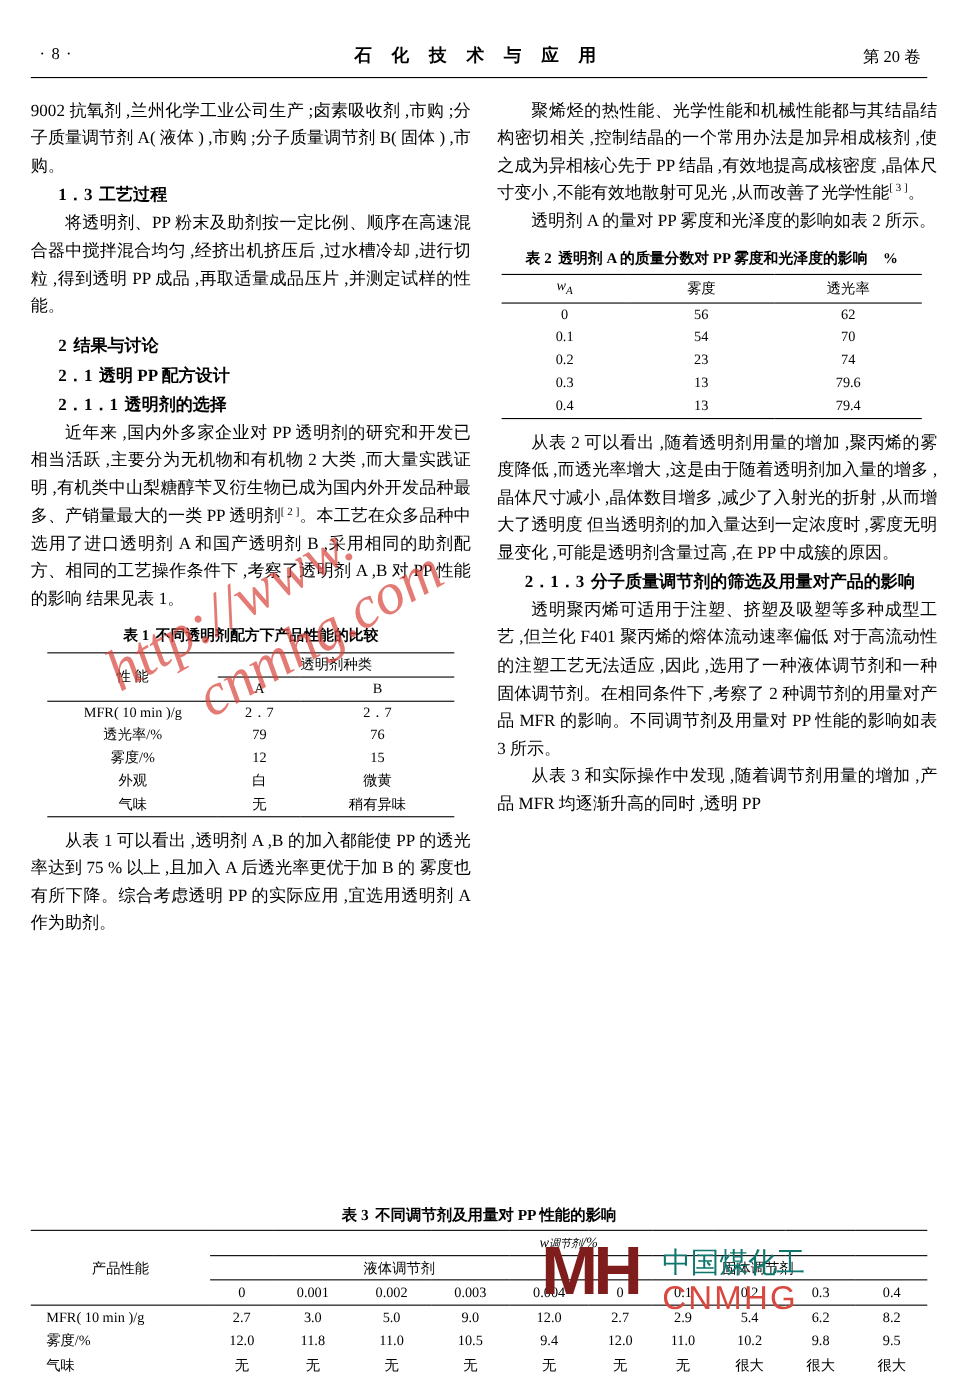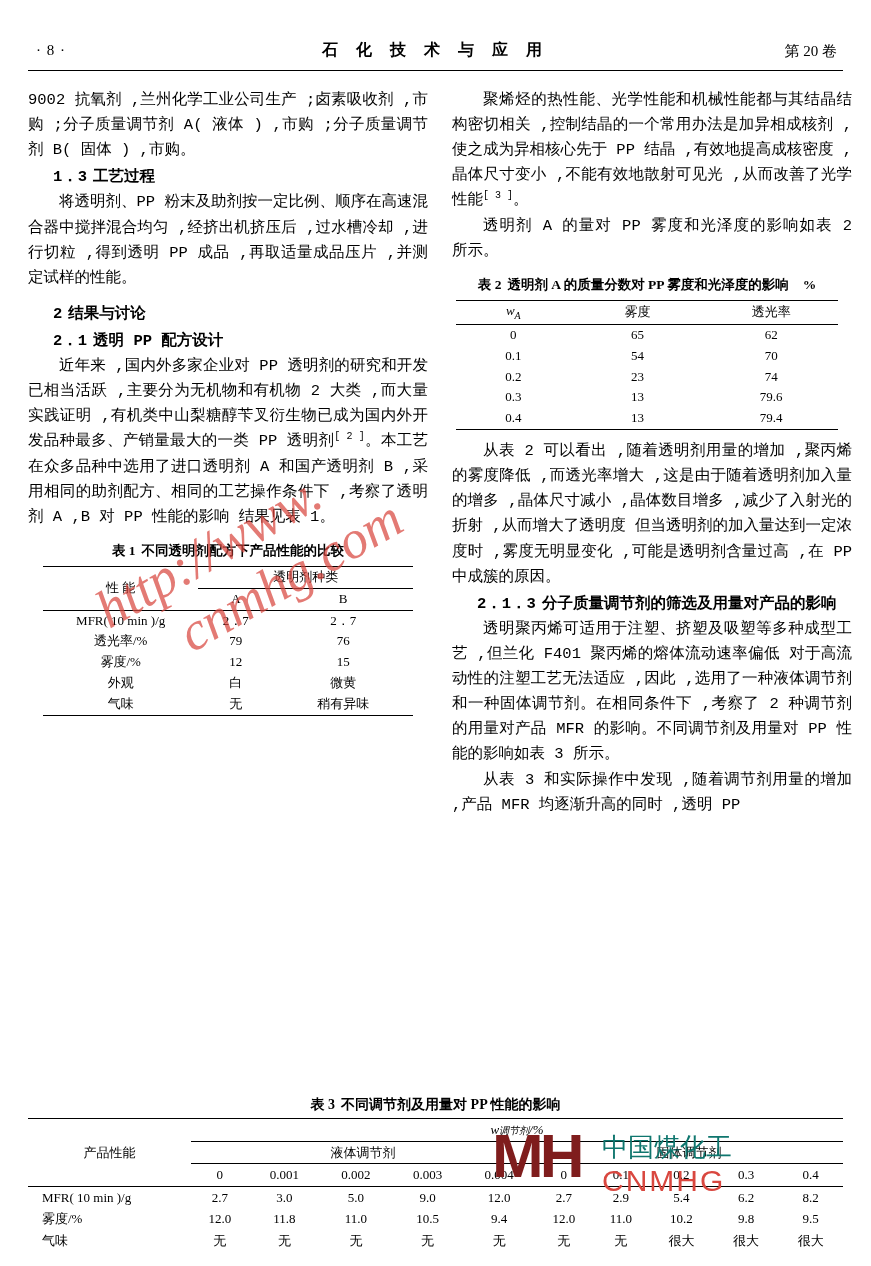--- a/index.html
+++ b/index.html
@@ -66,21 +66,21 @@
     position: absolute;
     top: 88px;
     width: 400px;
     font-size: 15.5px;
     line-height: 1.62;
     text-align: justify;
   }
   .col.left { left: 28px; }
   .col.right { left: 452px; }
 
-  p { margin: 0; font-family: Liberation Mono, monospace; }
+  p { margin: 0; }
   .ind { text-indent: 2em; }
   .hd {
     font-weight: bold;
     margin-top: 2px;
   }
   .hd .num { margin-right: 6px; margin-left: 25px; }
   .sp { height: 9px; }
   sup { font-size: 10px; vertical-align: super; }
   em.it { font-style: italic; }
 
@@ -205,20 +205,23 @@
     <p class="ind">将透明剂、PP 粉末及助剂按一定比例、顺序在高速混合器中搅拌混合均匀 ,经挤出机挤压后 ,过水槽冷却 ,进行切粒 ,得到透明 PP 成品 ,再取适量成品压片 ,并测定试样的性能。</p>
 
     <div class="sp"></div>
 
     <p class="hd">
       <span class="num">2</span><span>结果与讨论</span>
     </p>
     <p class="hd">
       <span class="num">2．1</span><span>透明 PP 配方设计</span>
     </p>
+    <p class="hd">
+      <span class="num">2．1．1</span><span>透明剂的选择</span>
+    </p>
 
     <p class="ind"><span>近年来 ,国内外多家企业对 PP 透明剂的研究和开发已相当活跃 ,主要分为无机物和有机物 2 大类 ,而大量实践证明 ,有机类中山梨糖醇苄叉衍生物已成为国内外开发品种最多、产销量最大的一类 PP 透明剂</span><sup>[ 2 ]</sup><span>。本工艺在众多品种中选用了进口透明剂 A 和国产透明剂 B ,采用相同的助剂配方、相同的工艺操作条件下 ,考察了透明剂 A ,B 对 PP 性能的影响  结果见表 1。</span></p>
 
     <div class="tbl1wrap">
       <div class="tbl-cap">
         <span class="capnum">表 1</span><span>不同透明剂配方下产品性能的比较</span>
       </div>
       <table class="t">
         <tbody>
             <tr>
@@ -253,20 +256,21 @@
           <td class="lft tl-bot">气味</td>
           <td class="tl-bot">无</td>
           <td class="tl-bot">稍有异味</td>
         </tr>
       </tbody>
         </table>
     </div>
 
     <div class="sp"></div>
 
+    <p class="ind">从表 1 可以看出 ,透明剂 A ,B 的加入都能使 PP 的透光率达到 75 % 以上 ,且加入 A 后透光率更优于加 B 的  雾度也有所下降。综合考虑透明 PP 的实际应用 ,宜选用透明剂 A 作为助剂。</p>
 
   </div>
 
   <div class="col right">
     <p class="ind"><span>聚烯烃的热性能、光学性能和机械性能都与其结晶结构密切相关 ,控制结晶的一个常用办法是加异相成核剂 ,使之成为异相核心先于 PP 结晶 ,有效地提高成核密度 ,晶体尺寸变小 ,不能有效地散射可见光 ,从而改善了光学性能</span><sup>[ 3 ]</sup><span>。</span></p>
 
     <p class="ind">透明剂 A 的量对 PP 雾度和光泽度的影响如表 2 所示。</p>
 
     <div class="tbl2wrap">
       <div class="tbl-cap">
@@ -274,21 +278,21 @@
       </div>
       <table class="t">
         <tbody>
             <tr>
           <td class="tl-top tl-bot" style="width:30%;font-style:italic"><em class="it">w</em><sub style="font-size:10px">A</sub></td>
           <td class="tl-top tl-bot" style="width:35%">雾度</td>
           <td class="tl-top tl-bot" style="width:35%">透光率</td>
         </tr>
         <tr>
           <td>0</td>
-          <td>65</td>
+          <td>56</td>
           <td>62</td>
         </tr>
         <tr>
           <td>0.1</td>
           <td>54</td>
           <td>70</td>
         </tr>
         <tr>
           <td>0.2</td>
           <td>23</td>

